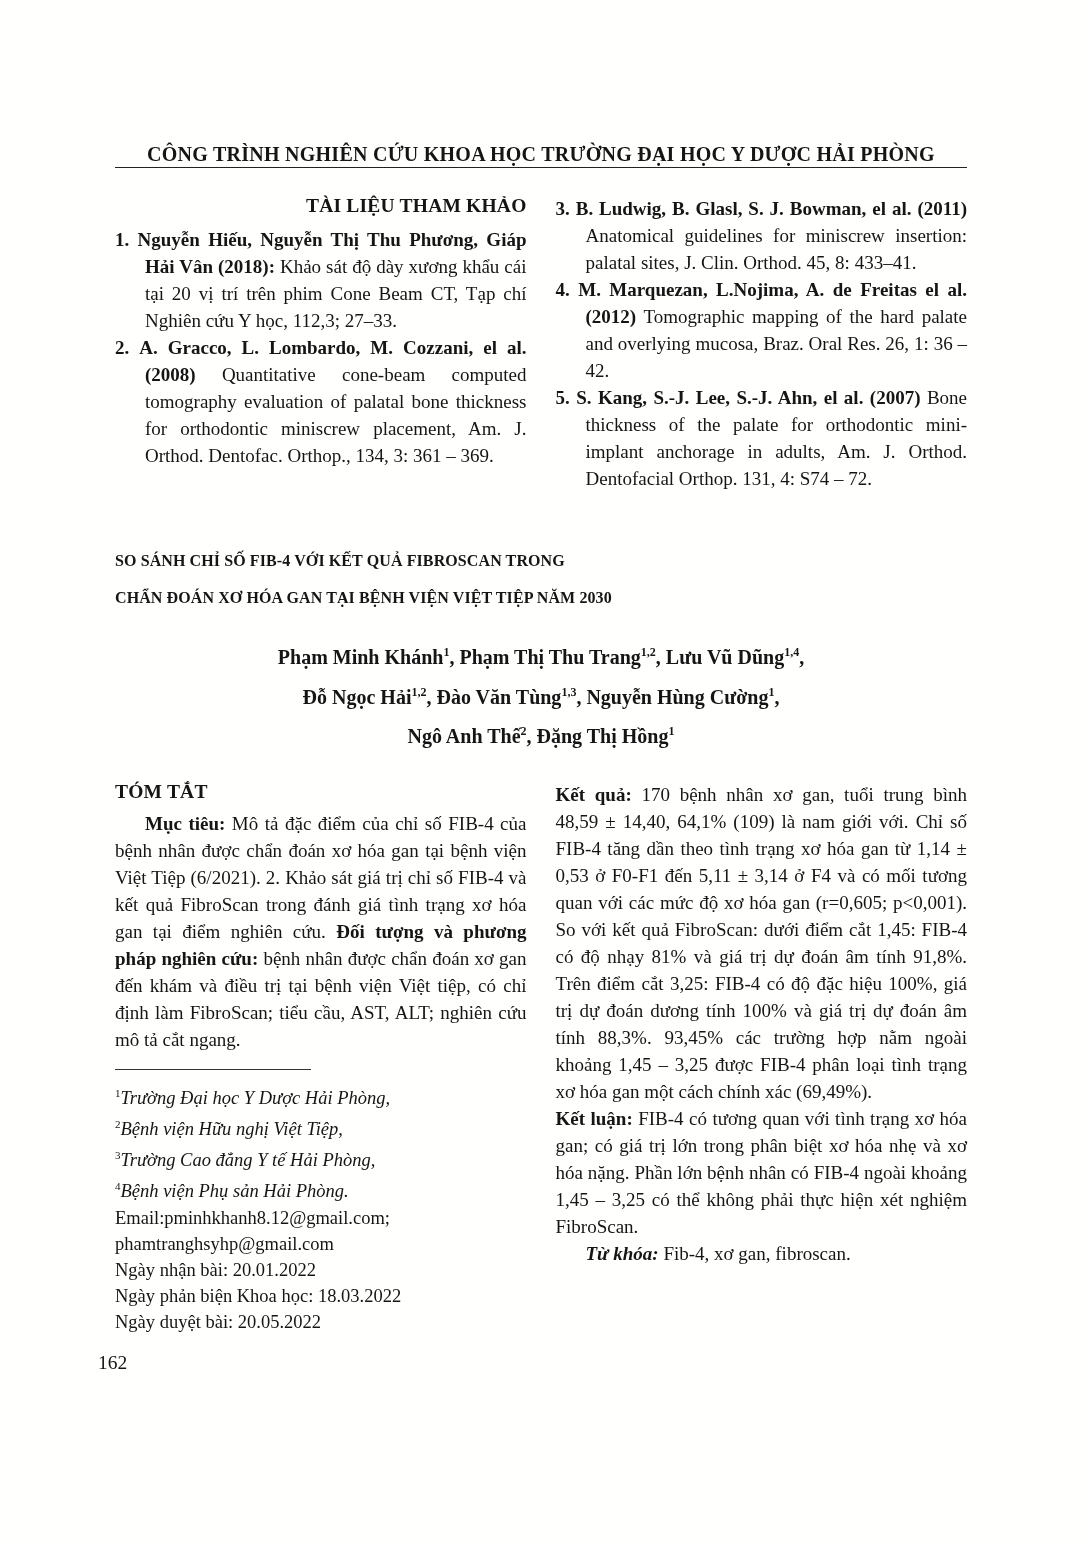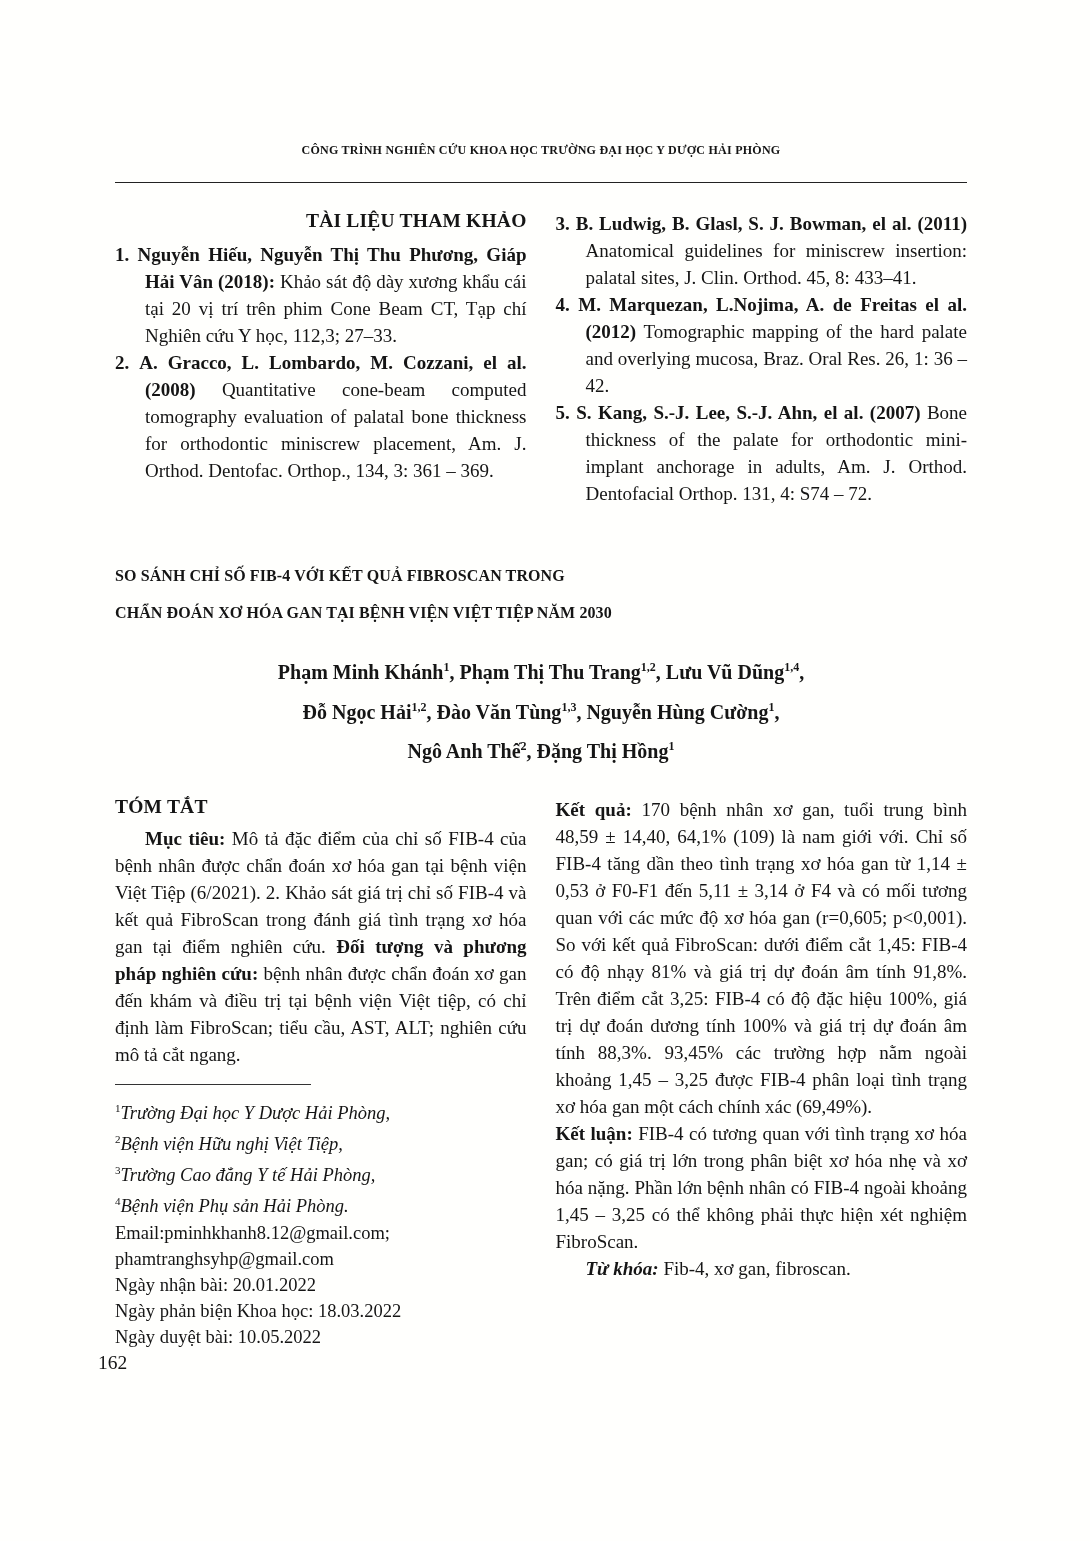--- a/index.html
+++ b/index.html
@@ -11,23 +11,23 @@
     background: #fffffd;
     font-family: "Liberation Serif", serif;
     color: #151515;
     overflow: hidden;
   }
   .content { position: absolute; left: 115px; top: 143px; width: 852px; }
 
   .journal-header {
     text-align: center;
     font-weight: 700;
-    font-size: 12px;
+    font-size: 20px;
     letter-spacing: .25px;
-    padding-bottom: 24px;
+    padding-bottom: 1px;
     border-bottom: 1.6px solid #222;
   }
 
   .refs-row { display: flex; gap: 29px; margin-top: 27px; }
   .col { flex: 1; min-width: 0; }
 
   .refs-heading { font-size: 19.5px; font-weight: 700; letter-spacing: .2px; margin-bottom: 9px; text-align: right; }
 
   .ref {
     font-size: 19px;
@@ -113,21 +113,21 @@
 
         <div class="footnotes">
           <p class="fn"><sup>1</sup><i>Trường Đại học Y Dược Hải Phòng,</i></p>
           <p class="fn"><sup>2</sup><i>Bệnh viện Hữu nghị Việt Tiệp,</i></p>
           <p class="fn"><sup>3</sup><i>Trường Cao đẳng Y tế Hải Phòng,</i></p>
           <p class="fn"><sup>4</sup><i>Bệnh viện Phụ sản Hải Phòng.</i></p>
           <p class="fn">Email:pminhkhanh8.12@gmail.com;</p>
           <p class="fn">phamtranghsyhp@gmail.com</p>
           <p class="fn">Ngày nhận bài: 20.01.2022</p>
           <p class="fn">Ngày phản biện Khoa học: 18.03.2022</p>
-          <p class="fn">Ngày duyệt bài: 10.05.2022</p>
+          <p class="fn">Ngày duyệt bài: 20.05.2022</p>
         </div>
       </div>
 
       <div class="col">
         <p class="para"><b>Kết quả:</b><span> 170 bệnh nhân xơ gan, tuổi trung bình 48,59 ± 14,40, 64,1% (109) là nam giới với. Chỉ số FIB-4 tăng dần theo tình trạng xơ hóa gan từ 1,14 ± 0,53 ở F0-F1 đến 5,11 ± 3,14 ở F4 và có mối tương quan với các mức độ xơ hóa gan (r=0,605; p&lt;0,001). So với kết quả FibroScan: dưới điểm cắt 1,45: FIB-4 có độ nhạy 81% và giá trị dự đoán âm tính 91,8%. Trên điểm cắt 3,25: FIB-4 có độ đặc hiệu 100%, giá trị dự đoán dương tính 100% và giá trị dự đoán âm tính 88,3%. 93,45% các trường hợp nằm ngoài khoảng 1,45 – 3,25 được FIB-4 phân loại tình trạng xơ hóa gan một cách chính xác (69,49%).</span></p>
         <p class="para"><b>Kết luận:</b><span> FIB-4 có tương quan với tình trạng xơ hóa gan; có giá trị lớn trong phân biệt xơ hóa nhẹ và xơ hóa nặng. Phần lớn bệnh nhân có FIB-4 ngoài khoảng 1,45 – 3,25 có thể không phải thực hiện xét nghiệm FibroScan.</span></p>
         <p class="para indent"><b><i>Từ khóa:</i></b><span> Fib-4, xơ gan, fibroscan.</span></p>
       </div>
     </section>
 

